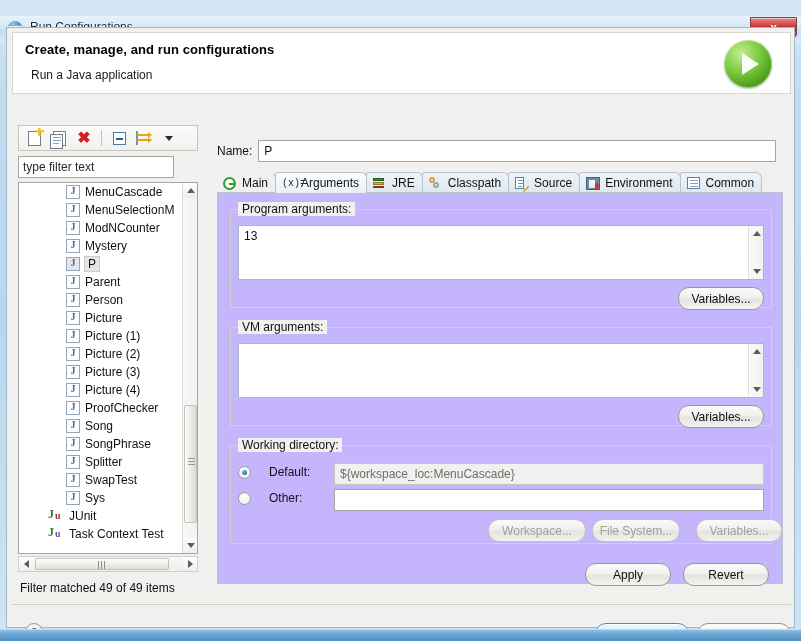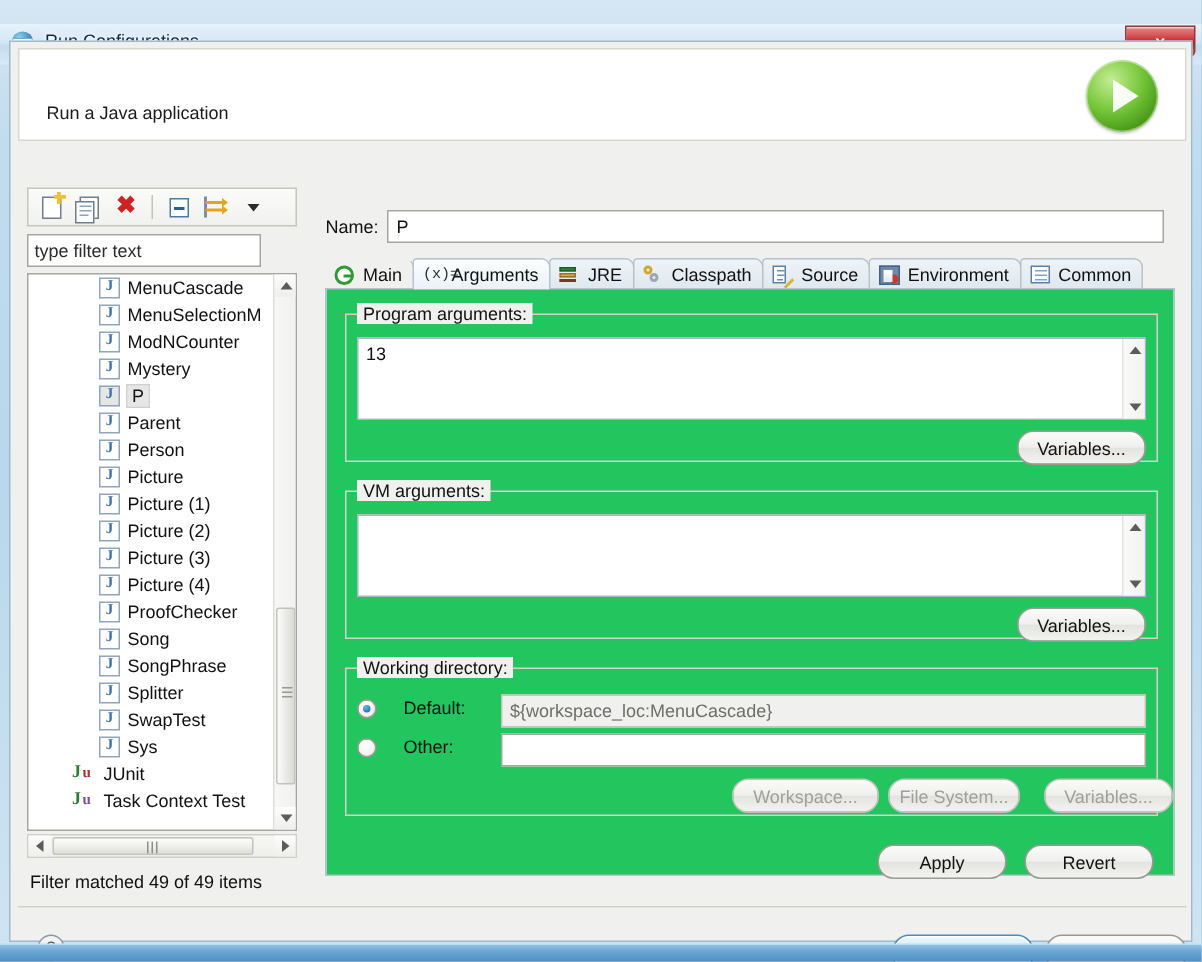--- a/index.html
+++ b/index.html
@@ -284,21 +284,21 @@
     cursor: pointer; margin-right: -1px; position: relative;
   }
   .tab.active {
     background: linear-gradient(180deg,#fdfefe 0%,#eaf1f7 100%);
     z-index: 3;
   }
   .tab.first { border-left: none; background: transparent; border-top-color: transparent; border-right-color:#b6c3cd; }
   #tabpanel {
     position: absolute; left: 3px; top: 94px;
     width: 566px; height: 392px;
-    background: #22c55e;
+    background: #c4b5fd;
     border: 1px solid #b6c3cd;
     border-top: 1px solid #b6c3cd;
   }
   #tab-underline {
     position: absolute; left: 3px; top: 94px; width: 566px; height: 1px;
     background: #b6c3cd;
   }
 
   
   .group { position: absolute; }
@@ -441,20 +441,21 @@
           <div class="band"></div>
       </div>
       <div id="title-text">Run Configurations</div>
     </div>
     <div id="close-btn">x</div>
   </div>
 
   <div id="client">
 
     <div id="banner">
+      <div id="banner-title">Create, manage, and run configurations</div>
       <div id="banner-sub">Run a Java application</div>
       <div id="banner-icon">
           <div class="tri"></div>
         </div>
     </div>
 
     <div id="left-panel">
 
       <div id="tree-toolbar">
         <div class="tb-btn">

